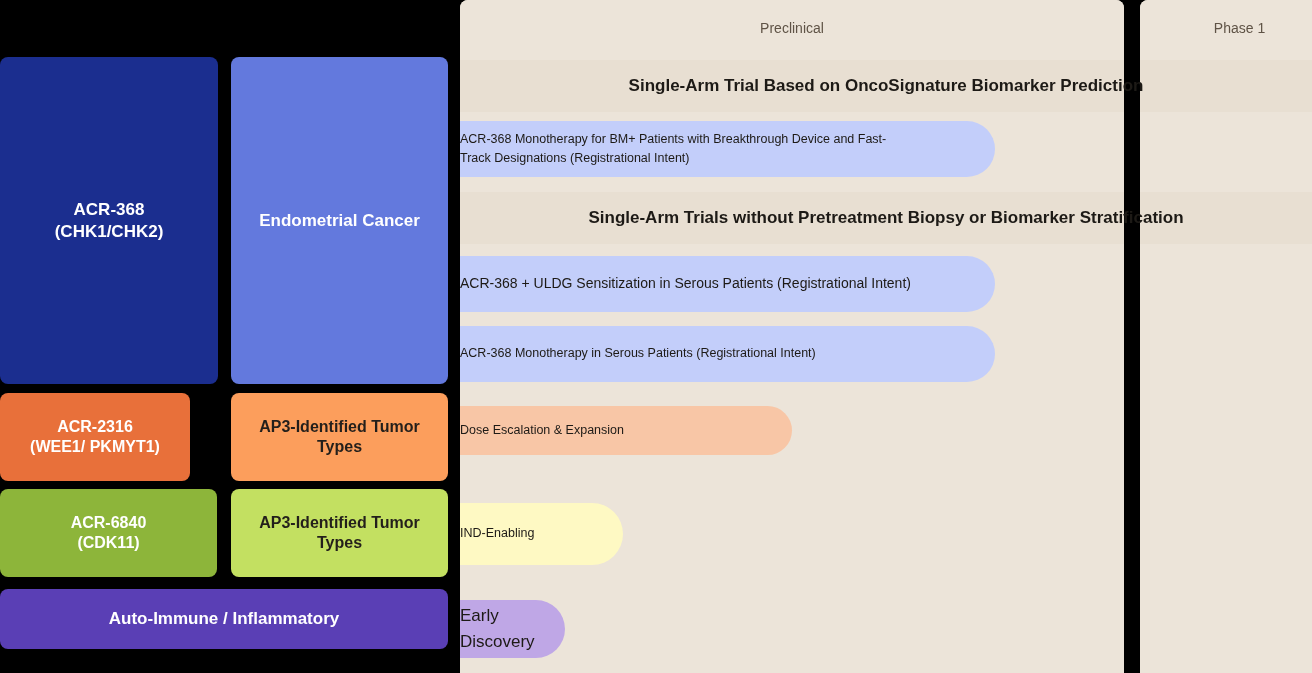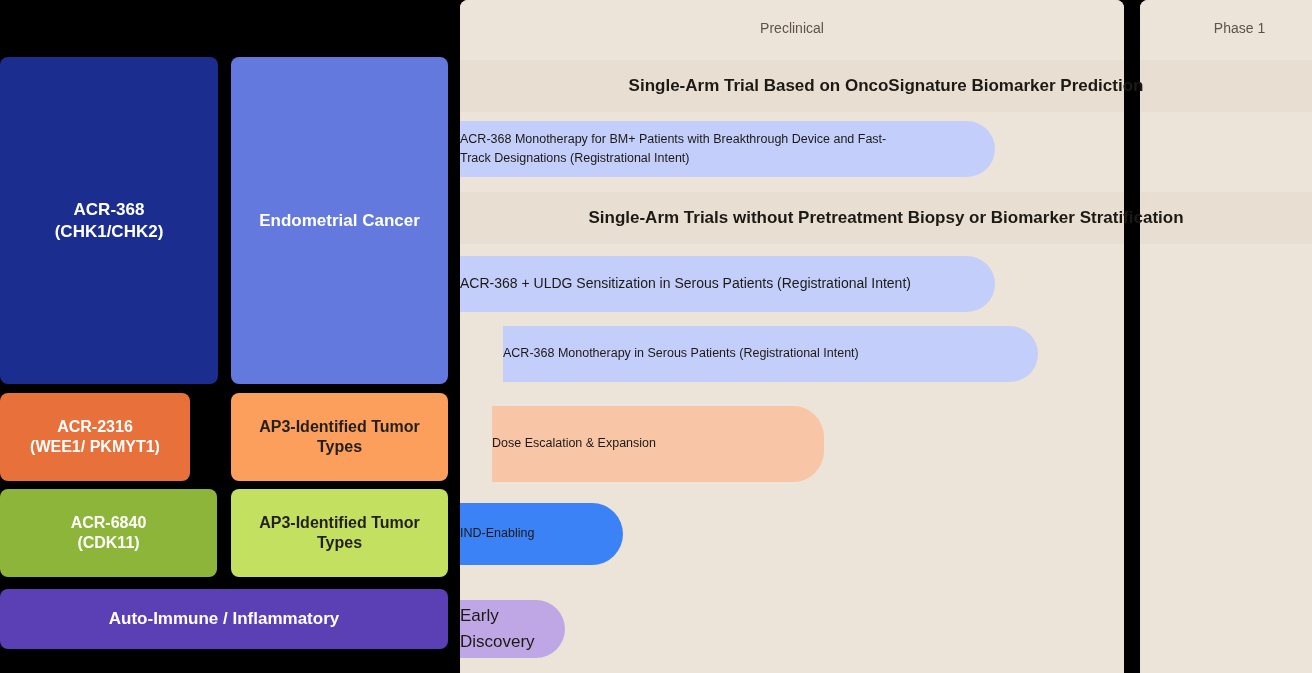--- a/index.html
+++ b/index.html
@@ -110,27 +110,27 @@
         <div class="bandrow" style="top: 60px; height: 52px; background: rgb(232, 223, 210);"></div>
         <div class="bandrow" style="top: 192px; height: 52px; background: rgb(232, 223, 210);"></div>
       </div>
     <div id="pills">
         <div class="pill" style="left: 0px; top: 121px; height: 56px; width: 535px; background: rgb(195, 206, 250); font-size: 12.5px; padding-right: 64px; border-radius: 0px 28px 28px 0px;">
           <span class="pt">ACR-368 Monotherapy for BM+ Patients with Breakthrough Device and Fast-Track Designations (Registrational Intent)</span>
         </div>
         <div class="pill" style="left: 0px; top: 256px; height: 56px; width: 535px; background: rgb(195, 206, 250); font-size: 14px; padding-right: 10px; border-radius: 0px 28px 28px 0px;">
           <span class="pt">ACR-368 + ULDG Sensitization in Serous Patients (Registrational Intent)</span>
         </div>
-        <div class="pill" style="left: 0px; top: 326px; height: 56px; width: 535px; background: rgb(195, 206, 250); font-size: 12.5px; padding-right: 10px; border-radius: 0px 28px 28px 0px; margin-left: 43px;">
+        <div class="pill" style="left: 0px; top: 326px; height: 56px; width: 535px; background: rgb(195, 206, 250); font-size: 12.5px; padding-right: 10px; border-radius: 0px 28px 28px 0px;">
           <span class="pt">ACR-368 Monotherapy in Serous Patients (Registrational Intent)</span>
         </div>
-        <div class="pill" style="left: 0px; top: 406px; height: 76px; width: 332px; background: rgb(248, 198, 166); font-size: 12.5px; padding-right: 10px; border-radius: 0px 31px 31px 0px; margin-left: 32px;">
+        <div class="pill" style="left: 0px; top: 406px; height: 49px; width: 332px; background: rgb(248, 198, 166); font-size: 12.5px; padding-right: 10px; border-radius: 0px 31px 31px 0px;">
           <span class="pt">Dose Escalation &amp; Expansion</span>
         </div>
-        <div class="pill" style="left: 0px; top: 503px; height: 62px; width: 163px; background: #3b82f6; font-size: 12.5px; padding-right: 10px; border-radius: 0px 31px 31px 0px;">
+        <div class="pill" style="left: 0px; top: 503px; height: 62px; width: 163px; background: #fef9c3; font-size: 12.5px; padding-right: 10px; border-radius: 0px 31px 31px 0px;">
           <span class="pt">IND-Enabling</span>
         </div>
         <div class="pill" style="left: 0px; top: 600px; height: 58px; width: 105px; background: rgb(191, 167, 230); font-size: 17px; padding-right: 10px; border-radius: 0px 29px 29px 0px;">
           <span class="pt">Early Discovery</span>
         </div>
       </div>
     <div id="seps">
         <div class="sep" style="left: 664px;"></div>
       </div>
     <div id="hdrs" style="position: absolute; left: 0px; top: 0px; width: 852px; height: 56px; z-index: 6;">

